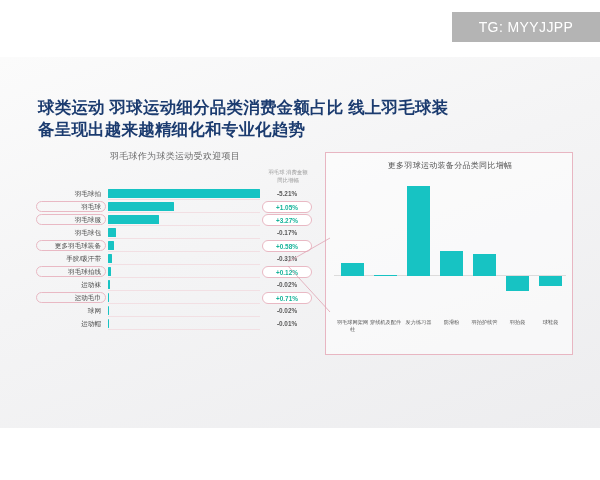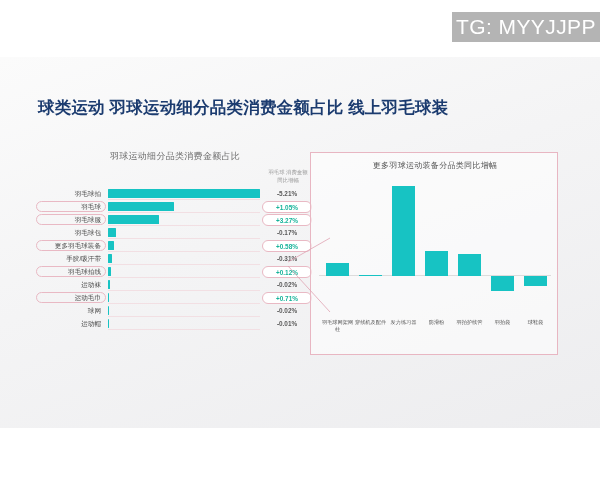--- a/index.html
+++ b/index.html
@@ -17,21 +17,21 @@
   .slide {
     position:absolute; left:0; top:57px; width:600px; height:371px;
     background:linear-gradient(160deg,#fbfbfb 0%, #f4f4f5 45%, #ededef 100%);
   }
   
   .wm {
     position:absolute; background:#b4b4b4; color:#ffffff;
     font-family:"Liberation Sans",sans-serif; letter-spacing:.4px;
     display:flex; align-items:center; justify-content:center;
   }
-  #wm-top { right:0; top:12px; width:148px; height:30px; font-size:21px; }
+  #wm-top { right:0; top:12px; width:148px; height:30px; font-size:14px; }
   #wm-bottom { left:0; bottom:14px; width:152px; height:30px; font-size:16px; }
 
   
   #title {
     position:absolute; left:38px; top:96px; width:470px;
     color:#1b3b6f; font-size:16.5px; font-weight:bold; line-height:22px;
     letter-spacing:.2px;
   }
 
   
@@ -68,21 +68,21 @@
     border:0.7px solid #e9b9c4; border-radius:6px;
     background:#ffffff;
   }
   .lrow.hl .lbl-wrap {
     position:absolute; left:6px; top:0.3px; width:70px; height:11px;
     border:0.7px solid #e9b9c4; border-radius:6px;
   }
 
   
   #right-panel {
-    position:absolute; left:310px; top:152px; width:248px; height:203px;
+    position:absolute; left:325px; top:152px; width:248px; height:203px;
     border:0.8px solid #e8b6c2; background:rgba(255,255,255,0.55);padding-left:12px;
   }
   #right-title {
     position:absolute; left:0; top:7px; width:248px; text-align:center;
     font-size:8px; color:#555555; letter-spacing:.3px;
   }
   #plot {
     position:absolute; left:8px; top:26px; width:232px; height:135px;
   }
   #zeroline {
@@ -110,24 +110,25 @@
 
 <div id="page">
   <div class="strip-top"></div>
   <div class="slide"></div>
   <div class="strip-bottom"></div>
 
   <div class="wm" id="wm-top">TG: MYYJJPP</div>
 
   <div id="title">
     <div><span>球类运动 羽球运动细分品类消费金额占比 线上羽毛球装</span></div>
+    <div><span>备呈现出越来越精细化和专业化趋势</span></div>
   </div>
 
   <div id="left-panel">
-    <div id="left-title">羽球运动细分品类消费金额占比</div>
+    <div id="left-title">羽毛球作为球类运动受欢迎项目</div>
     <div id="left-legend">
       <div>羽毛球 消费金额</div>
       <div>同比增幅</div>
     </div>
     <div id="left-rows">
         <div class="lrow" style="top: 38px;">
           <div class="lbl">羽毛球拍</div>
           <div class="track">
             <div class="bar" style="width: 152px; background: rgb(23, 195, 195);"></div>
           </div>

